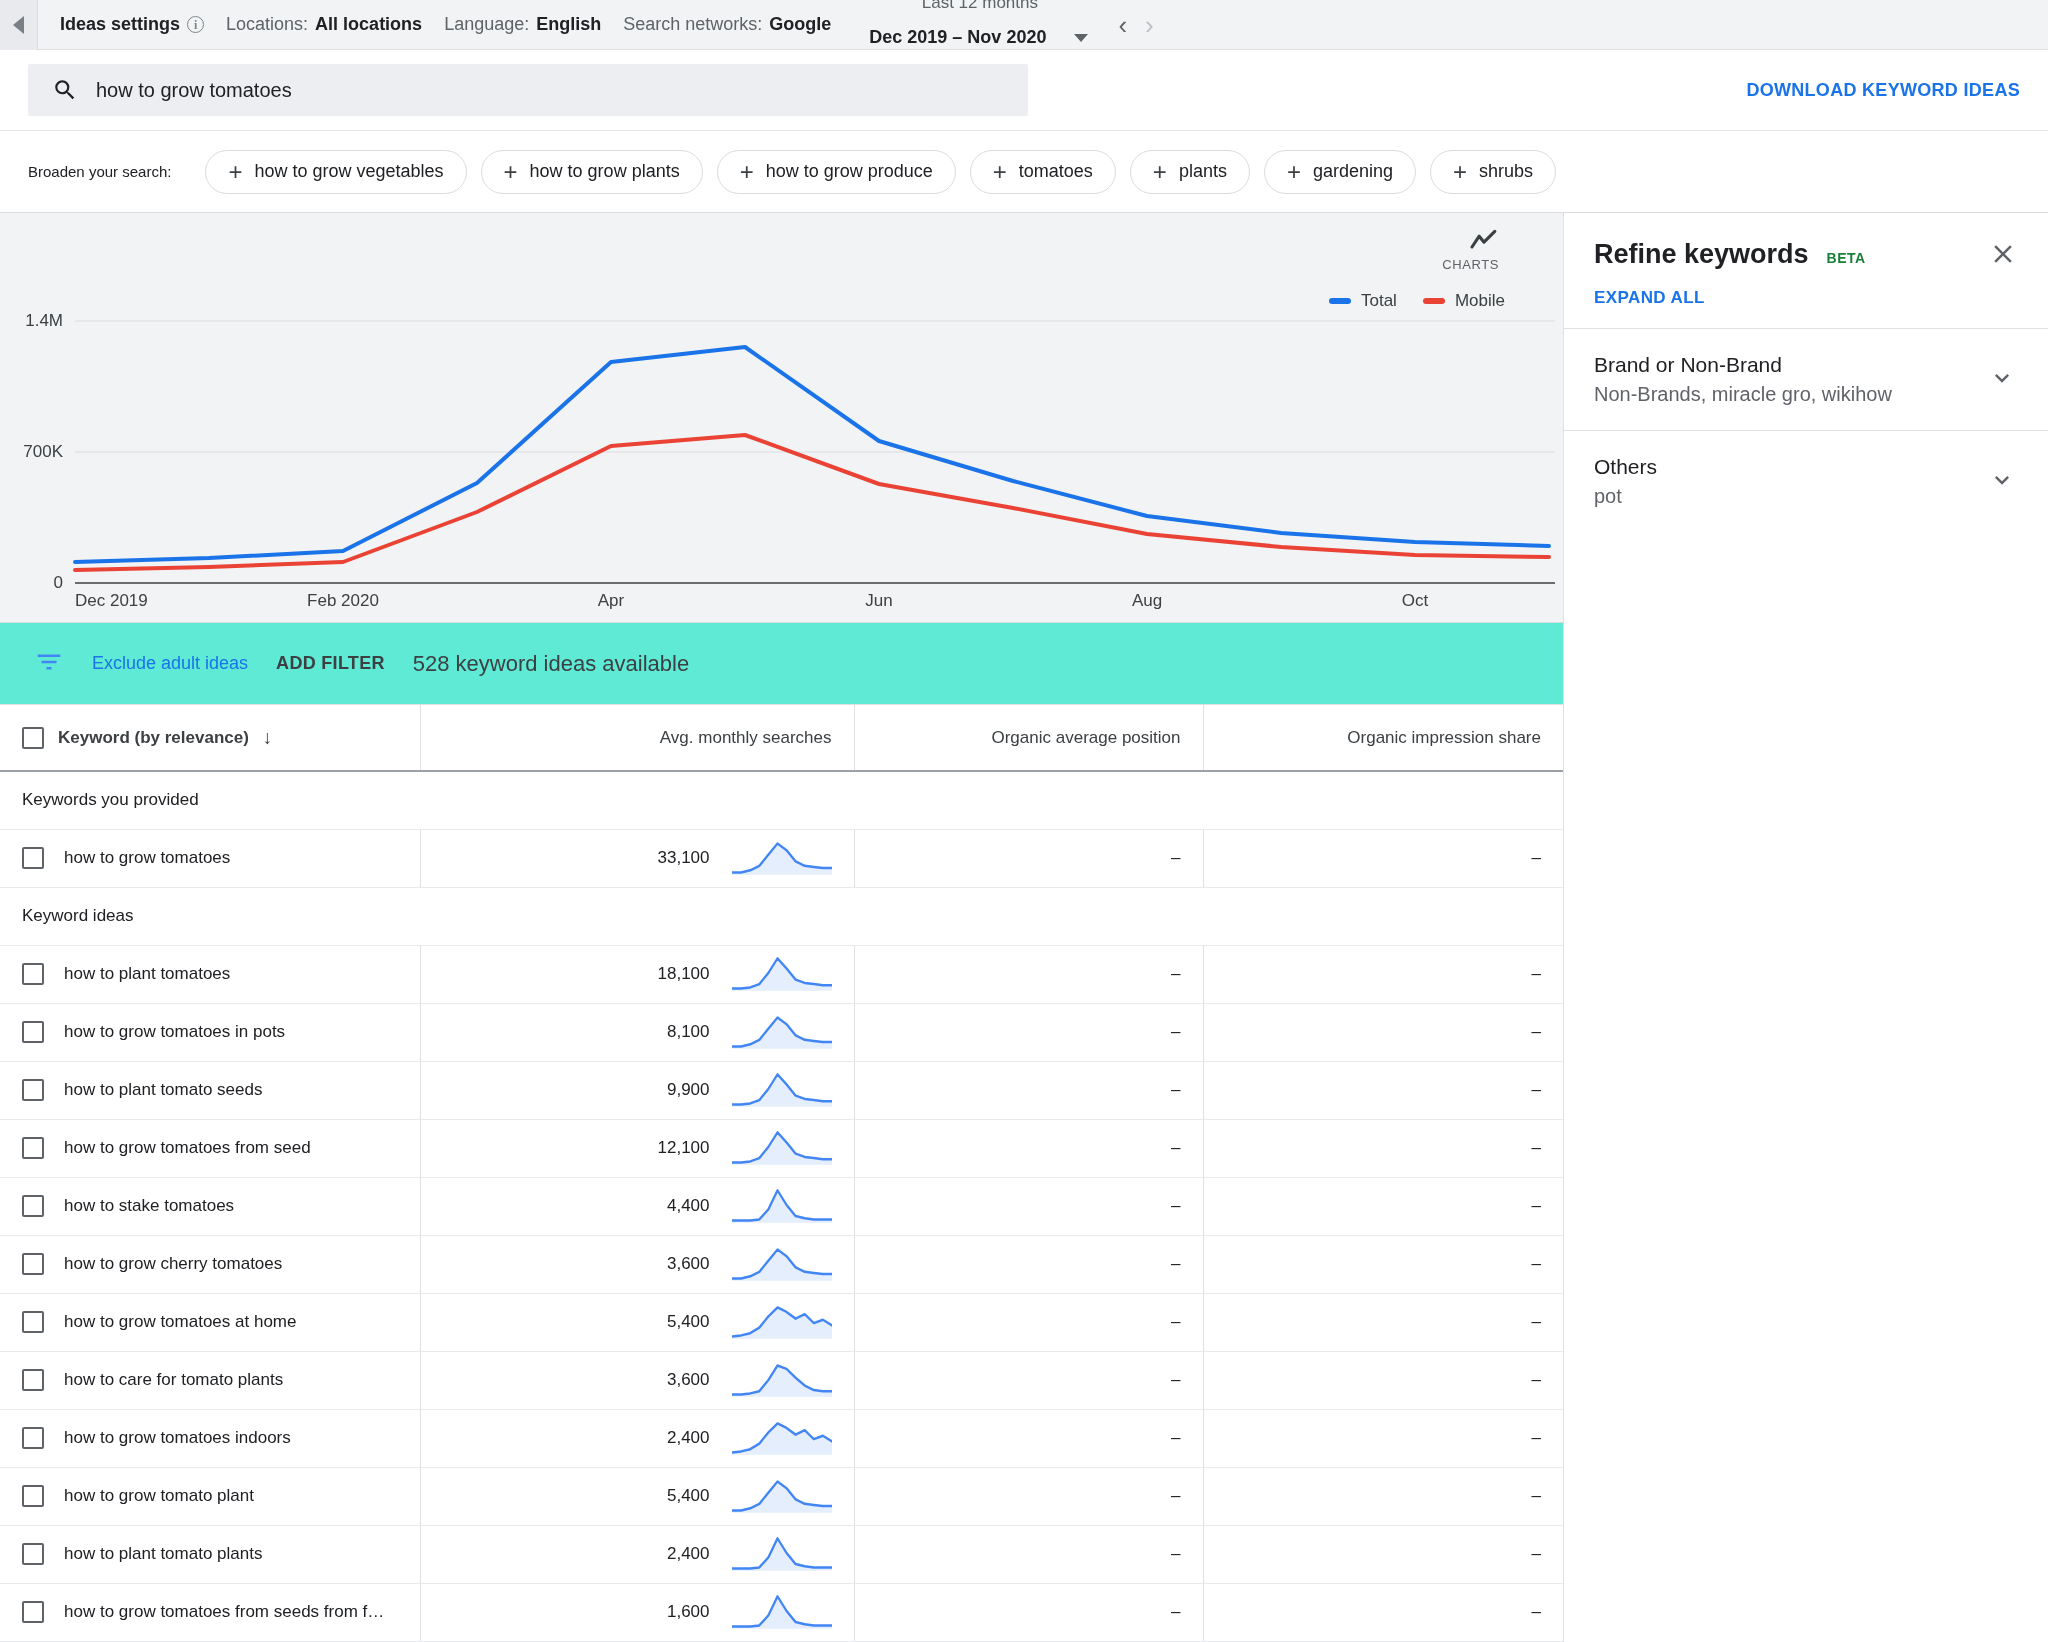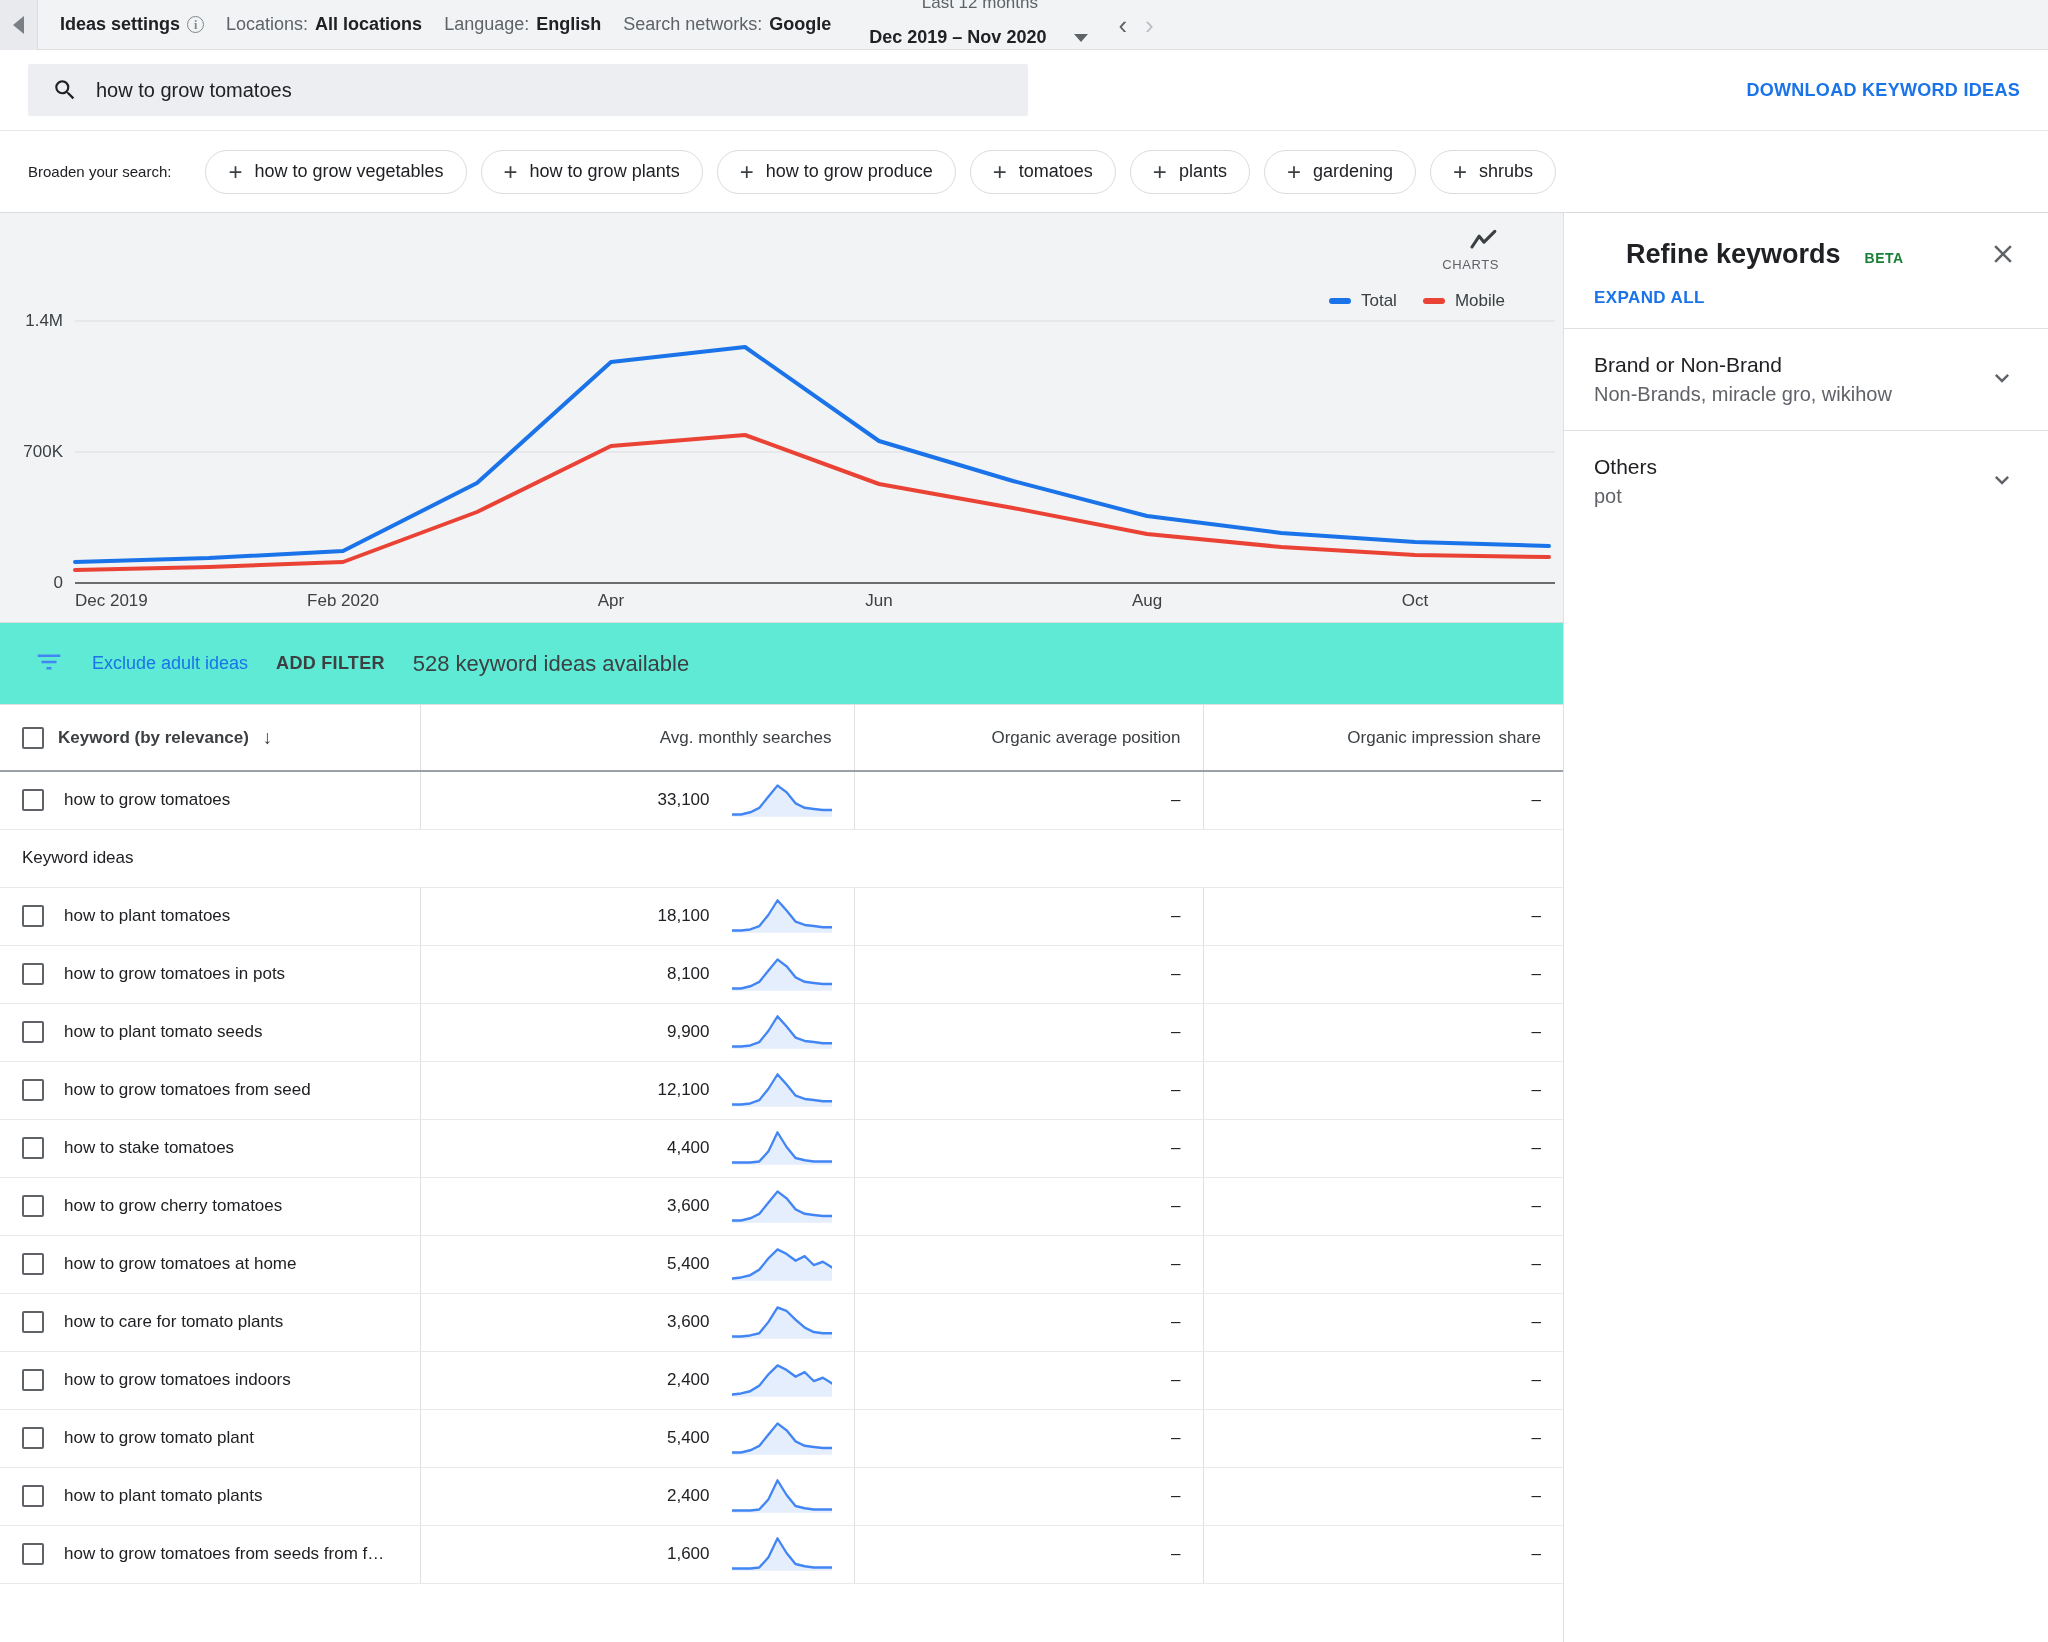--- a/index.html
+++ b/index.html
@@ -241,21 +241,21 @@
   .tbl td:last-child { border-right: none; }
   .kw-cell-inner { display: flex; align-items: center; gap: 20px; }
   .kw-text { white-space: nowrap; overflow: hidden; text-overflow: ellipsis; }
   .avg-inner { display: flex; align-items: center; justify-content: flex-end; gap: 22px; }
   .avg-num { font-size: 17px; color: #202124; }
   .spark { width: 100px; height: 38px; flex: 0 0 auto; }
   .dash-cell { text-align: right; color: #202124; font-size: 18px; }
 
   
   .rp-header { padding: 26px 30px 20px 30px; position: relative; }
-  .rp-title-row { display: flex; align-items: baseline; gap: 24px; margin-left: 32px; }
+  .rp-title-row { display: flex; align-items: baseline; gap: 18px; }
   .rp-title { font-size: 27px; font-weight: 700; color: #202124; }
   .rp-beta { font-size: 14px; font-weight: 700; color: #188038; letter-spacing: .5px; }
   .rp-close { position: absolute; right: 30px; top: 26px; cursor: pointer; }
   .rp-expand { margin-top: 18px; color: #1a73e8; font-weight: 700; font-size: 17px; letter-spacing: .4px; }
   .rp-section {
     border-top: 1px solid #e0e0e0;
     padding: 24px 30px 24px 30px;
     position: relative;
   }
   .rp-sec-title { font-size: 21px; color: #202124; }
@@ -413,20 +413,23 @@
               <span>Keyword (by relevance)</span>
               <span class="sort-arrow">↓</span>
             </span>
           </th>
           <th class="num">Avg. monthly searches</th>
           <th class="num">Organic average position</th>
           <th class="num">Organic impression share</th>
         </tr>
       </thead>
       <tbody id="tbody">
+          <tr class="grp-row">
+            <td colspan="4">Keywords you provided</td>
+          </tr>
           <tr>
             <td>
               <span class="kw-cell-inner">
                 <span class="cbox"></span>
                 <span class="kw-text">how to grow tomatoes</span>
               </span>
             </td>
             <td>
               <span class="avg-inner">
                 <span class="avg-num">33,100</span>

